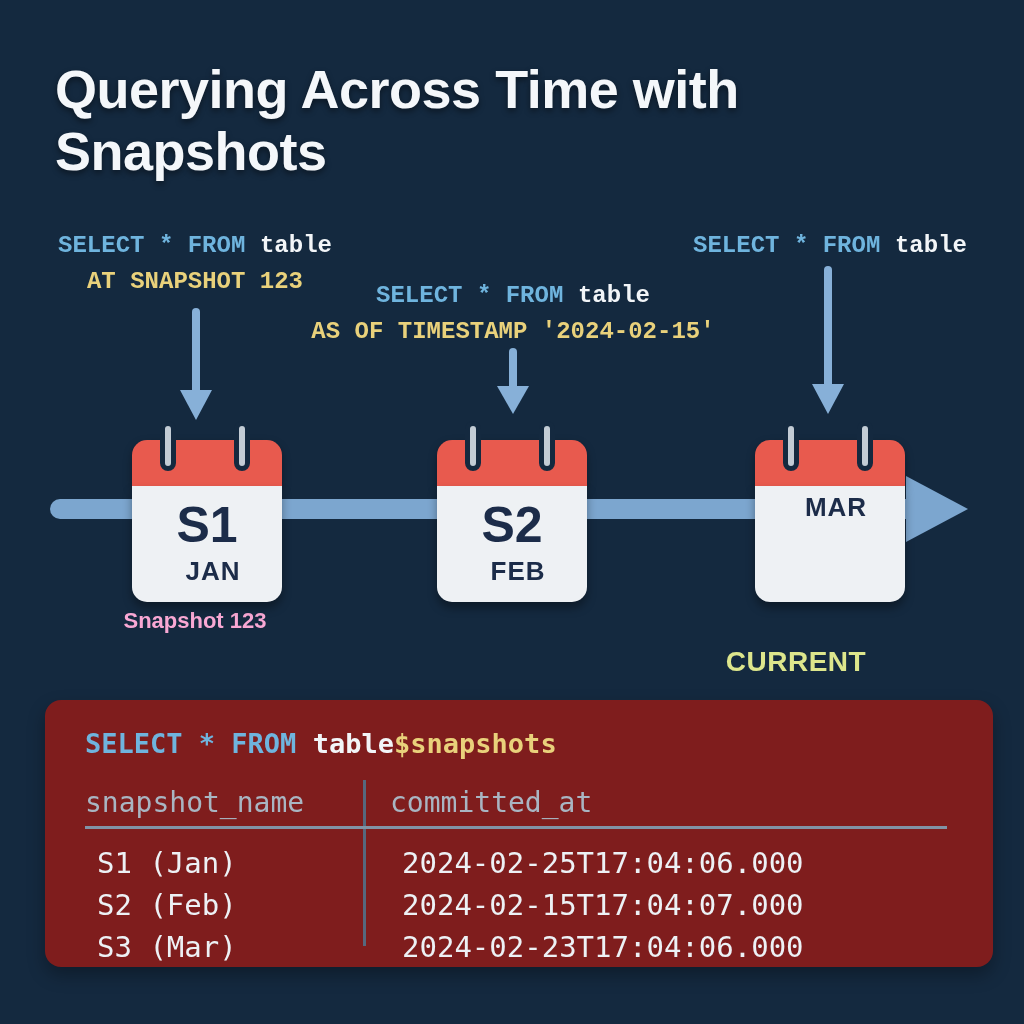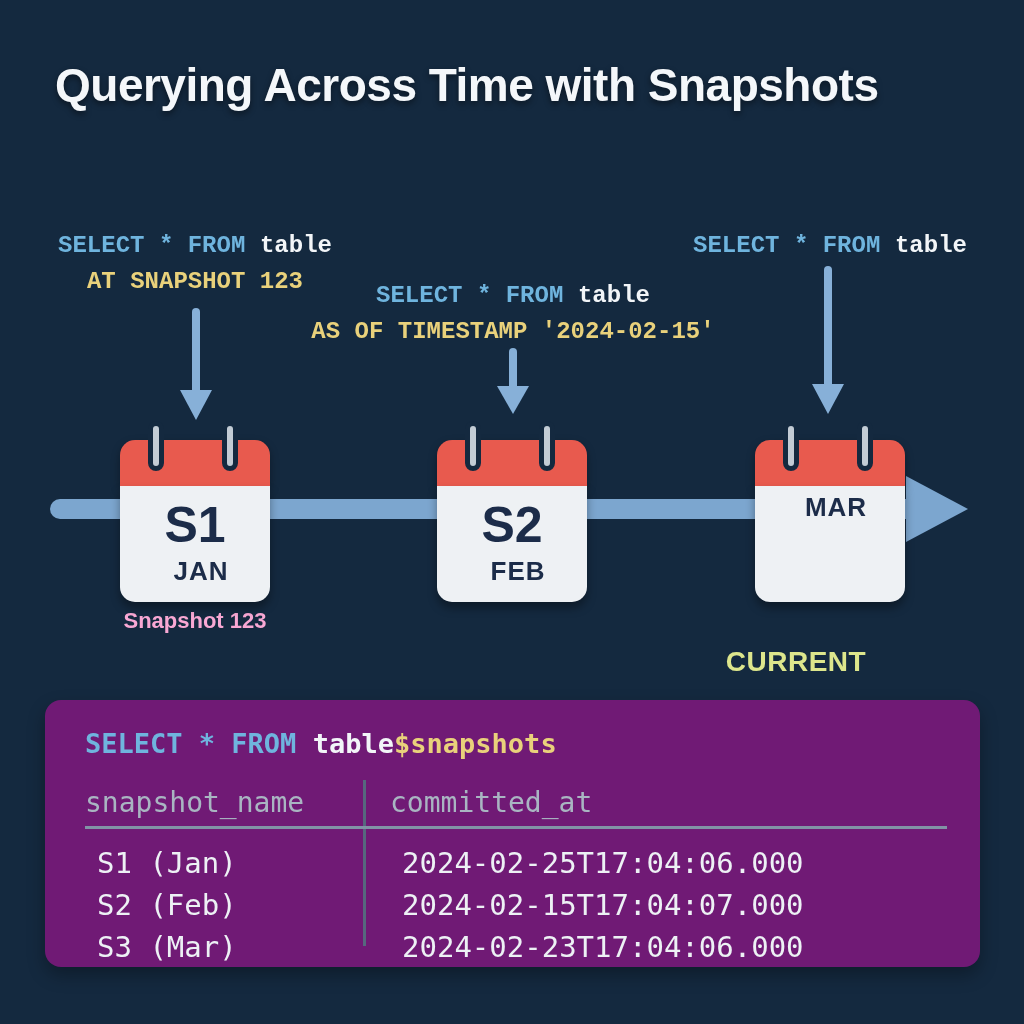--- a/index.html
+++ b/index.html
@@ -4,21 +4,21 @@
 <style>
   html,body{margin:0;padding:0;background:#0e2033;}
   .stage{
     position:relative;width:1024px;height:1024px;overflow:hidden;
     background:#14293f;
     font-family:"Liberation Sans",sans-serif;
   }
   
   .title{
     position:absolute;left:55px;top:58px;width:930px;
-    font-size:46px;font-weight:700;letter-spacing:-0.5px;color:#f4f7fa;
+    font-size:54px;font-weight:700;letter-spacing:-0.5px;color:#f4f7fa;
     text-shadow:0 3px 6px rgba(0,0,0,.45);margin:0;
   }
   
   .query{
     position:absolute;text-align:center;
     font-family:Liberation Mono, monospace;font-weight:700;font-size:24px;
     line-height:36px;white-space:nowrap;
   }
   .q1{left:18px;top:228px;width:354px;}
   .q2{left:298px;top:278px;width:430px;}
@@ -35,21 +35,21 @@
     position:absolute;left:50px;top:499px;width:858px;height:20px;
     background:#7ca6cf;border-radius:10px 0 0 10px;
   }
   .timeline-head{
     position:absolute;left:906px;top:476px;width:0;height:0;
     border-top:33px solid transparent;border-bottom:33px solid transparent;
     border-left:62px solid #7ca6cf;
   }
   
   .calendar{position:absolute;top:421px;width:150px;height:180px;}
-  .cal-1{left:120px;} .cal-2{left:437px;padding-left:16px;} .cal-3{left:755px;}
+  .cal-1{left:132px;} .cal-2{left:437px;padding-left:16px;} .cal-3{left:755px;}
   .cal-ring{
     position:absolute;top:0;width:16px;height:50px;background:#c3ccd5;
     border:5px solid #14293f;border-radius:12px;box-sizing:border-box;z-index:3;
   }
   .ring-l{left:28px;} .ring-r{left:102px;}
   .cal-top{
     position:absolute;top:19px;left:0;width:150px;height:46px;
     background:#e85a4e;border-radius:15px 15px 0 0;z-index:2;
     box-shadow:0 4px 8px rgba(0,0,0,.35);
   }
@@ -59,22 +59,23 @@
     text-align:center;box-shadow:0 6px 10px rgba(0,0,0,.35);
   }
   .cal-id{font-size:50px;font-weight:700;color:#1c2c49;line-height:1;margin-top:14px;}
   .cal-month{font-size:26px;font-weight:700;color:#1c2c49;letter-spacing:1px;margin-top:6px;margin-left:12px;}
   .caption{position:absolute;text-align:center;font-weight:700;white-space:nowrap;}
   .caption-s1{left:20px;top:608px;width:350px;font-size:22px;color:#f9a8d4;}
   .caption-s3{left:621px;top:610px;width:350px;font-size:28px;color:#dde68c;letter-spacing:.5px;margin-top:36px;}
   
   .panel{
     position:absolute;left:45px;top:700px;width:935px;height:267px;
-    background:#701a75;border-radius:16px;
+    background:#7f1d1d;border-radius:16px;
     box-shadow:0 8px 18px rgba(0,0,0,.3);
+    padding-left:13px;
   }
   .panel-sql{
     position:absolute;left:40px;top:28px;
     font-family:"DejaVu Sans Mono",monospace;font-weight:700;font-size:27px;white-space:nowrap;
   }
   .panel-sql .suffix{color:#e9d17b;}
   .tbl-header{
     position:absolute;top:86px;left:40px;width:860px;
     font-family:"DejaVu Sans Mono",monospace;font-size:28px;color:#a9b5c2;white-space:nowrap;
   }

